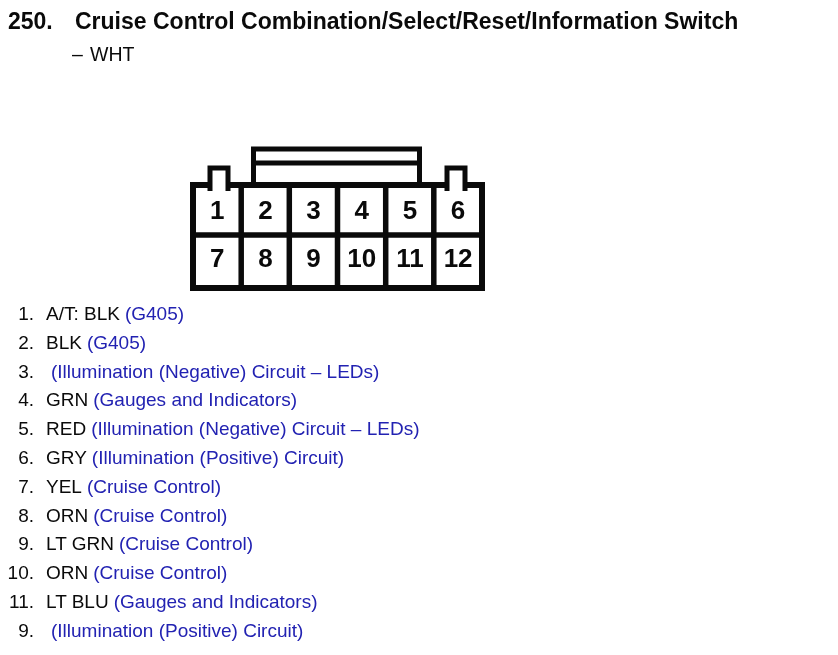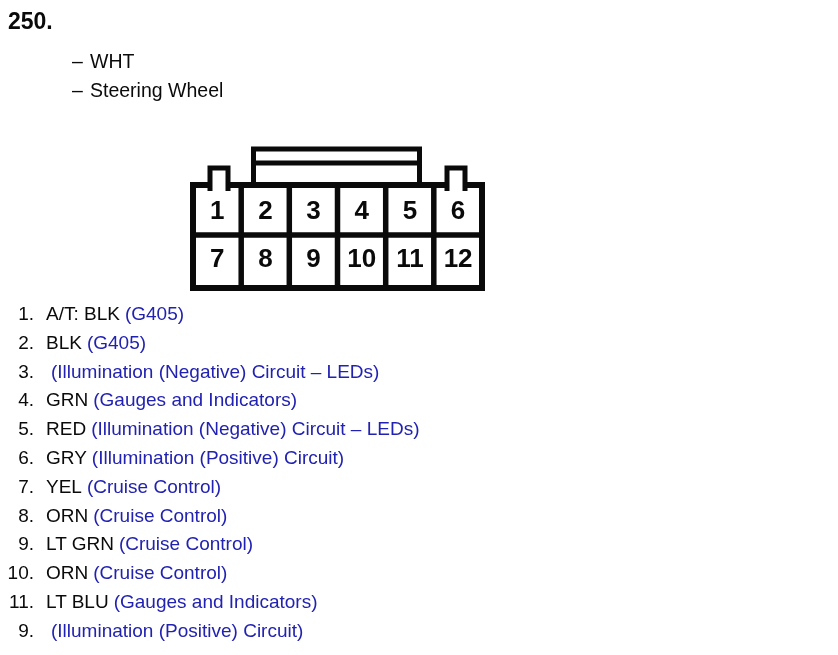--- a/index.html
+++ b/index.html
@@ -18,21 +18,21 @@
   .header{
     position:absolute;top:8px;left:8px;width:824px;
     font-weight:bold;font-size:23px;line-height:27px;
     display:flex;
   }
   .item-no{
     display:inline-block;width:67px;flex:0 0 67px;
   }
   .page-title{white-space:nowrap;}
   .attr-list{
-    position:absolute;left:72px;top:47px;
+    position:absolute;left:72px;top:40px;
     font-size:19.5px;line-height:28.7px;
   }
   .attr-item{display:block;}
   .attr-item .dash{display:inline-block;min-width:18px;}
   .connector-wrap{
     position:absolute;left:190px;top:145px;width:300px;height:150px;
   }
   .connector-wrap svg{display:block;}
   .pin-text{
     font-family:"Liberation Sans","DejaVu Sans",sans-serif;
@@ -48,25 +48,25 @@
     text-align:right;margin-right:12px;
   }
   .wire-color{color:var(--ink);}
   .circuit-label{color:var(--blue);margin-left:5px;}
 </style>
 </head>
 <body>
 
 <div class="header">
   <span class="item-no">250.</span>
+  <span class="page-title">Cruise Control Combination/Select/Reset/Information Switch</span>
 </div>
 
 <div class="attr-list">
   <span class="attr-item"><span class="dash">–</span><span>WHT</span></span>
-  <span class="attr-item"><span class="dash">–</span><span>Steering Wheel</span></span>
 </div>
 
 <div class="connector-wrap">
   <svg width="300" height="150" viewBox="0 0 300 150">
 
     <rect x="63.5" y="4" width="166" height="36" fill="#ffffff" stroke="#0a0a0a" stroke-width="5"></rect>
     <line x1="61" y1="18" x2="232" y2="18" stroke="#0a0a0a" stroke-width="5"></line>
 
     <rect x="3" y="40" width="289" height="103" fill="#ffffff" stroke="#0a0a0a" stroke-width="6"></rect>
 

